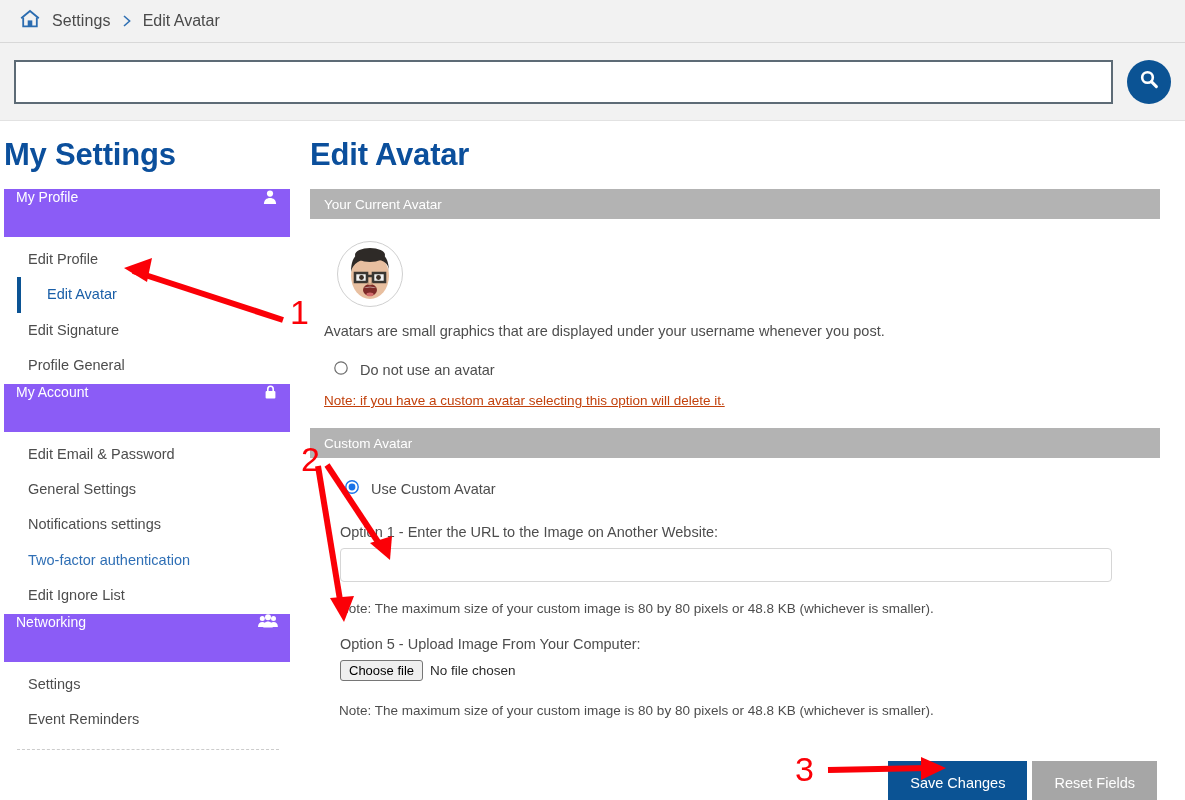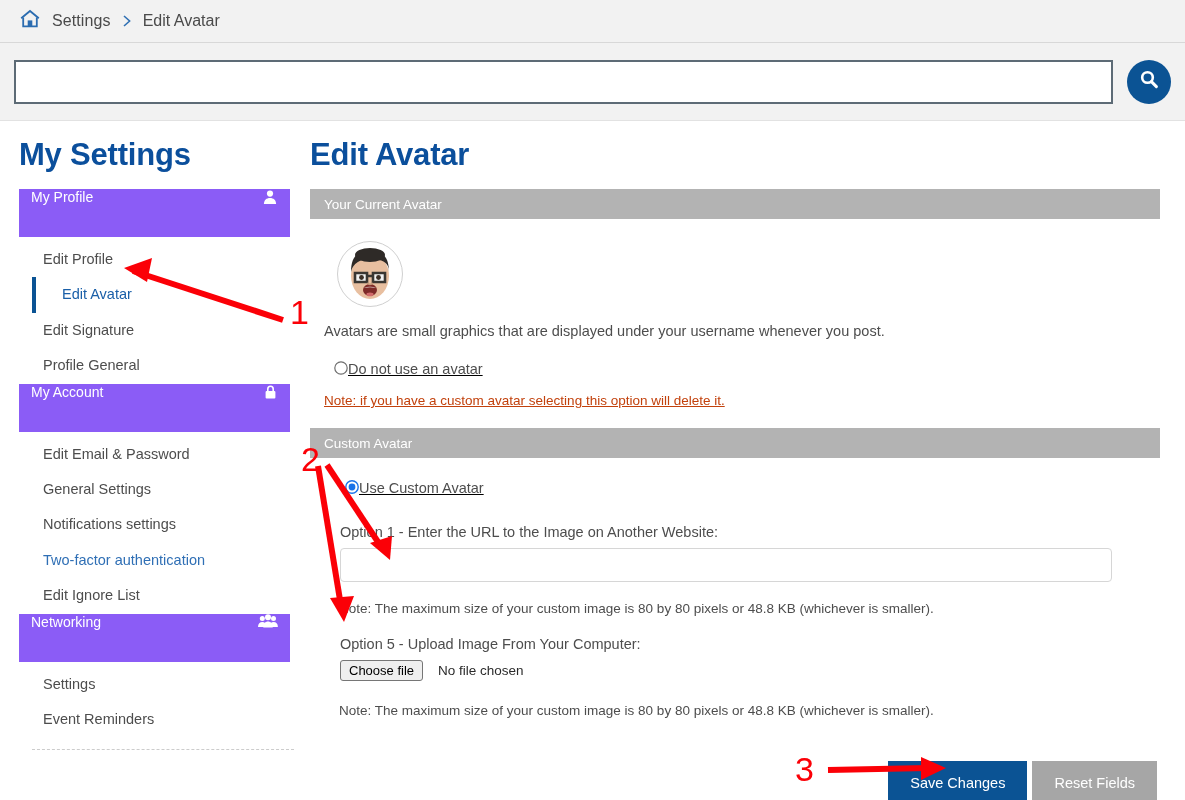--- a/index.html
+++ b/index.html
@@ -69,21 +69,21 @@
   
   .body-wrap {
     display: flex;
     align-items: flex-start;
     padding-top: 8px;
     position: relative;
   }
   .sidebar {
     width: 290px;
     flex: 0 0 290px;
-    padding-left: 19px;
+    padding-left: 4px;
   }
   .main {
     flex: 1;
     padding-left: 20px;
     padding-right: 25px;
   }
 
   
   .page-head {
     font-size: 31px;
@@ -147,23 +147,23 @@
     overflow: hidden;
     display: block;
   }
   .body-note {
     font-size: 14.5px;
     color: #4d4d4d;
     margin: 16px 0 0 14px;
   }
   .radio-row {
     display: flex;
-    align-items: flex-start;
+    align-items: center;
+    gap: 12px;
     margin: 22px 0 0 24px;
-    text-decoration: underline;
   }
   .radio-row.indent { margin-left: 35px; }
   .radio-lbl { font-size: 14.5px; color: #4d4d4d; }
   .sub-note {
     font-size: 13.5px;
     color: #c2410c;
     margin: 14px 0 0 14px;
     text-decoration: underline;
   }
   .field-lbl {
@@ -184,21 +184,21 @@
     font-family: "Liberation Sans", sans-serif;
   }
   .note2 {
     font-size: 13.5px;
     color: #4d4d4d;
     margin: 19px 0 0 29px;
   }
   .file-row {
     display: flex;
     align-items: center;
-    gap: 15px;
+    gap: 7px;
     margin: 8px 0 0 30px;
   }
   .file-btn {
     font-family: "Liberation Sans", sans-serif;
     font-size: 13px;
     background: #efefef;
     border: 1px solid #767676;
     border-radius: 3px;
     padding: 2px 8px;
     color: #000;

